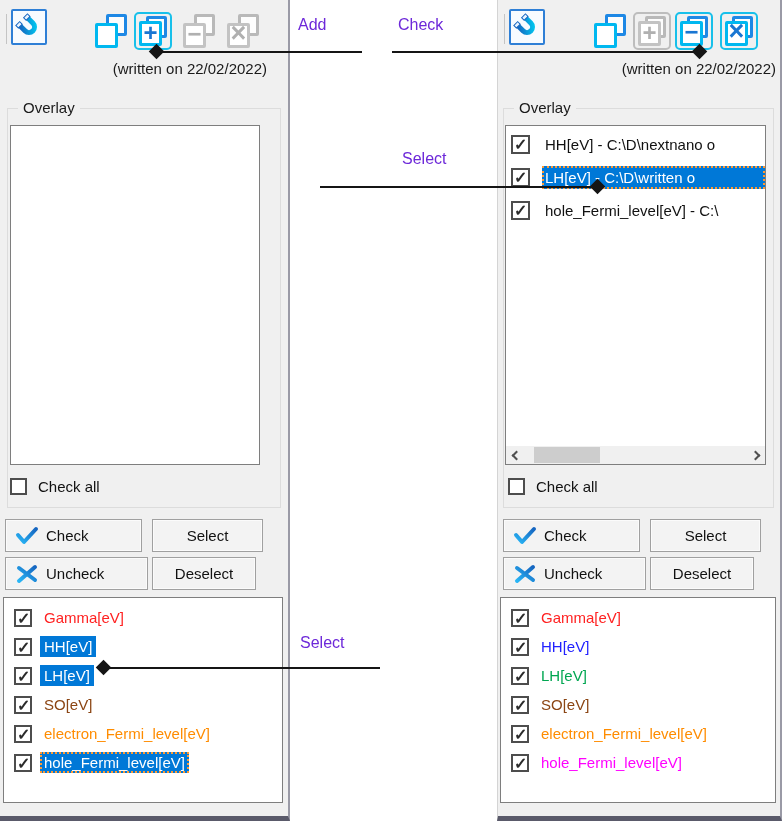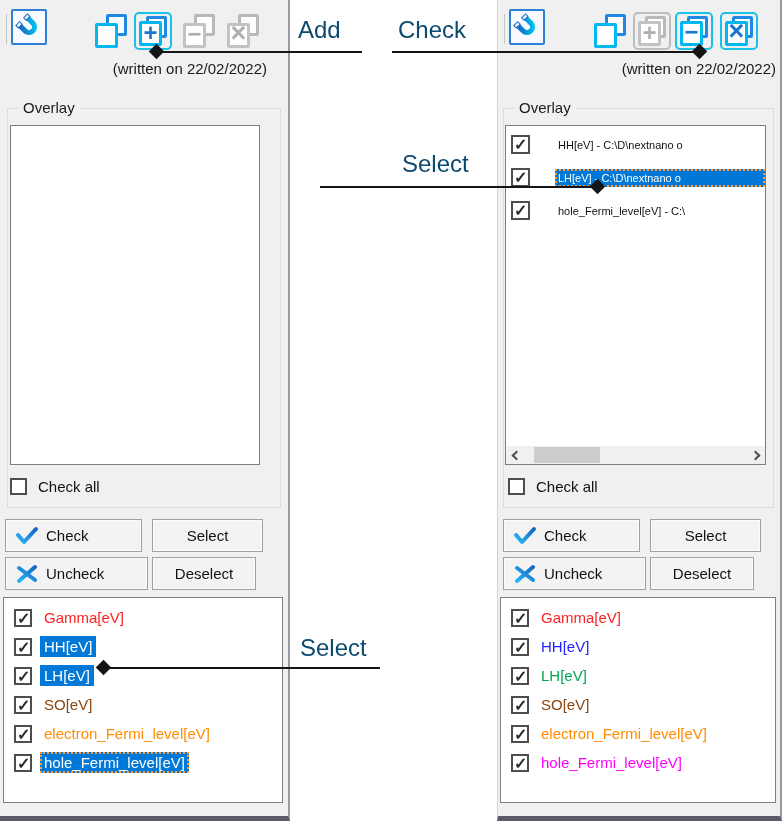--- a/index.html
+++ b/index.html
@@ -38,21 +38,21 @@
   .panel-right .groupbox { left:5px;  width:271px; height:400px; }
   .group-label { position:absolute; top:-10px; left:10px; background:#f0f0f0; padding:0 5px; font-size:15px; color:#1a1a1a; }
 
   .listbox { position:absolute; background:#fff; border:1px solid #7e7e7e; overflow:hidden; }
   .panel-left  .listbox { left:10px; top:125px; width:250px; height:340px; }
   .panel-right .listbox { left:7px;  top:125px; width:261px; height:340px; }
 
   
   .olist { position:absolute; left:0; top:2px; right:0; }
   .orow { display:flex; align-items:center; height:33px; padding-left:5px; white-space:nowrap; cursor:default; }
-  .orow .olbl { margin-left:25px; font-size:11px; color:#111; padding:3px 3px; }
+  .orow .olbl { margin-left:12px; font-size:15px; color:#111; padding:3px 3px; }
   .orow.sel .olbl { background:#0078d7; color:#fff; flex:1 0 auto; outline:2px dotted #ff9933; outline-offset:-2px; }
 
   
   .hscroll { position:absolute; left:0; right:0; bottom:0; height:18px; background:#f0f0f0; }
   .hs-arrow { position:absolute; top:0; width:17px; height:18px; background:#f0f0f0; display:flex; align-items:center; justify-content:center; cursor:pointer; }
   .hs-arrow.left { left:0; } .hs-arrow.right { right:0; }
   .chev { width:7px; height:7px; border-left:2px solid #505050; border-bottom:2px solid #505050; }
   .chev.l { transform:rotate(45deg); margin-left:3px; }
   .chev.r { transform:rotate(225deg); margin-right:3px; }
   .hs-thumb { position:absolute; left:28px; top:1px; width:66px; height:16px; background:#cdcdcd; cursor:pointer; }
@@ -79,21 +79,21 @@
   .panel-right .varlist { left:2px; top:597px; width:276px; height:206px; }
   .vrow { display:flex; align-items:center; height:29px; padding-left:10px; white-space:nowrap; }
   .varlist .pad { height:5px; }
   .vrow .vlbl { margin-left:8px; font-size:15px; padding:2px 4px; }
   .vrow.sel .vlbl { background:#0078d7; }
   .vrow.focus .vlbl { outline:2px dotted #ff9933; outline-offset:-2px; }
 
   
   .aline { position:absolute; height:2px; background:#151515; z-index:50; }
   .adia  { position:absolute; width:11px; height:11px; background:#151515; transform:rotate(45deg); z-index:51; }
-  .albl  { position:absolute; font-size:24px; color:#0c4a6e; z-index:52; }
+  .albl  { position:absolute; font-size:16px; color:#6d28d9; z-index:52; }
 </style>
 </head>
 <body>
 
 <svg width="0" height="0" style="position:absolute">
   <defs>
     <linearGradient id="icongrad" x1="0%" y1="0%" x2="100%" y2="100%">
       <stop offset="0%" stop-color="#1565c0"></stop>
         <stop offset="100%" stop-color="#00c8f0"></stop>
     </linearGradient>
@@ -233,21 +233,21 @@
     </div>
 
     <div class="listbox">
       <div class="olist">
         <div class="orow">
           <span class="cb checked" style="width:19px;height:19px"></span>
           <span class="olbl">HH[eV] - C:\D\nextnano o</span>
         </div>
         <div class="orow sel">
           <span class="cb checked" style="width:19px;height:19px"></span>
-          <span class="olbl">LH[eV] - C:\D\nextnano o</span>
+          <span class="olbl">LH[eV] - C:\D\written o</span>
         </div>
         <div class="orow">
           <span class="cb checked" style="width:19px;height:19px"></span>
           <span class="olbl">hole_Fermi_level[eV] - C:\</span>
         </div>
       </div>
       <div class="hscroll">
         <span class="hs-arrow left">
             <span class="chev l"></span>
           </span>

